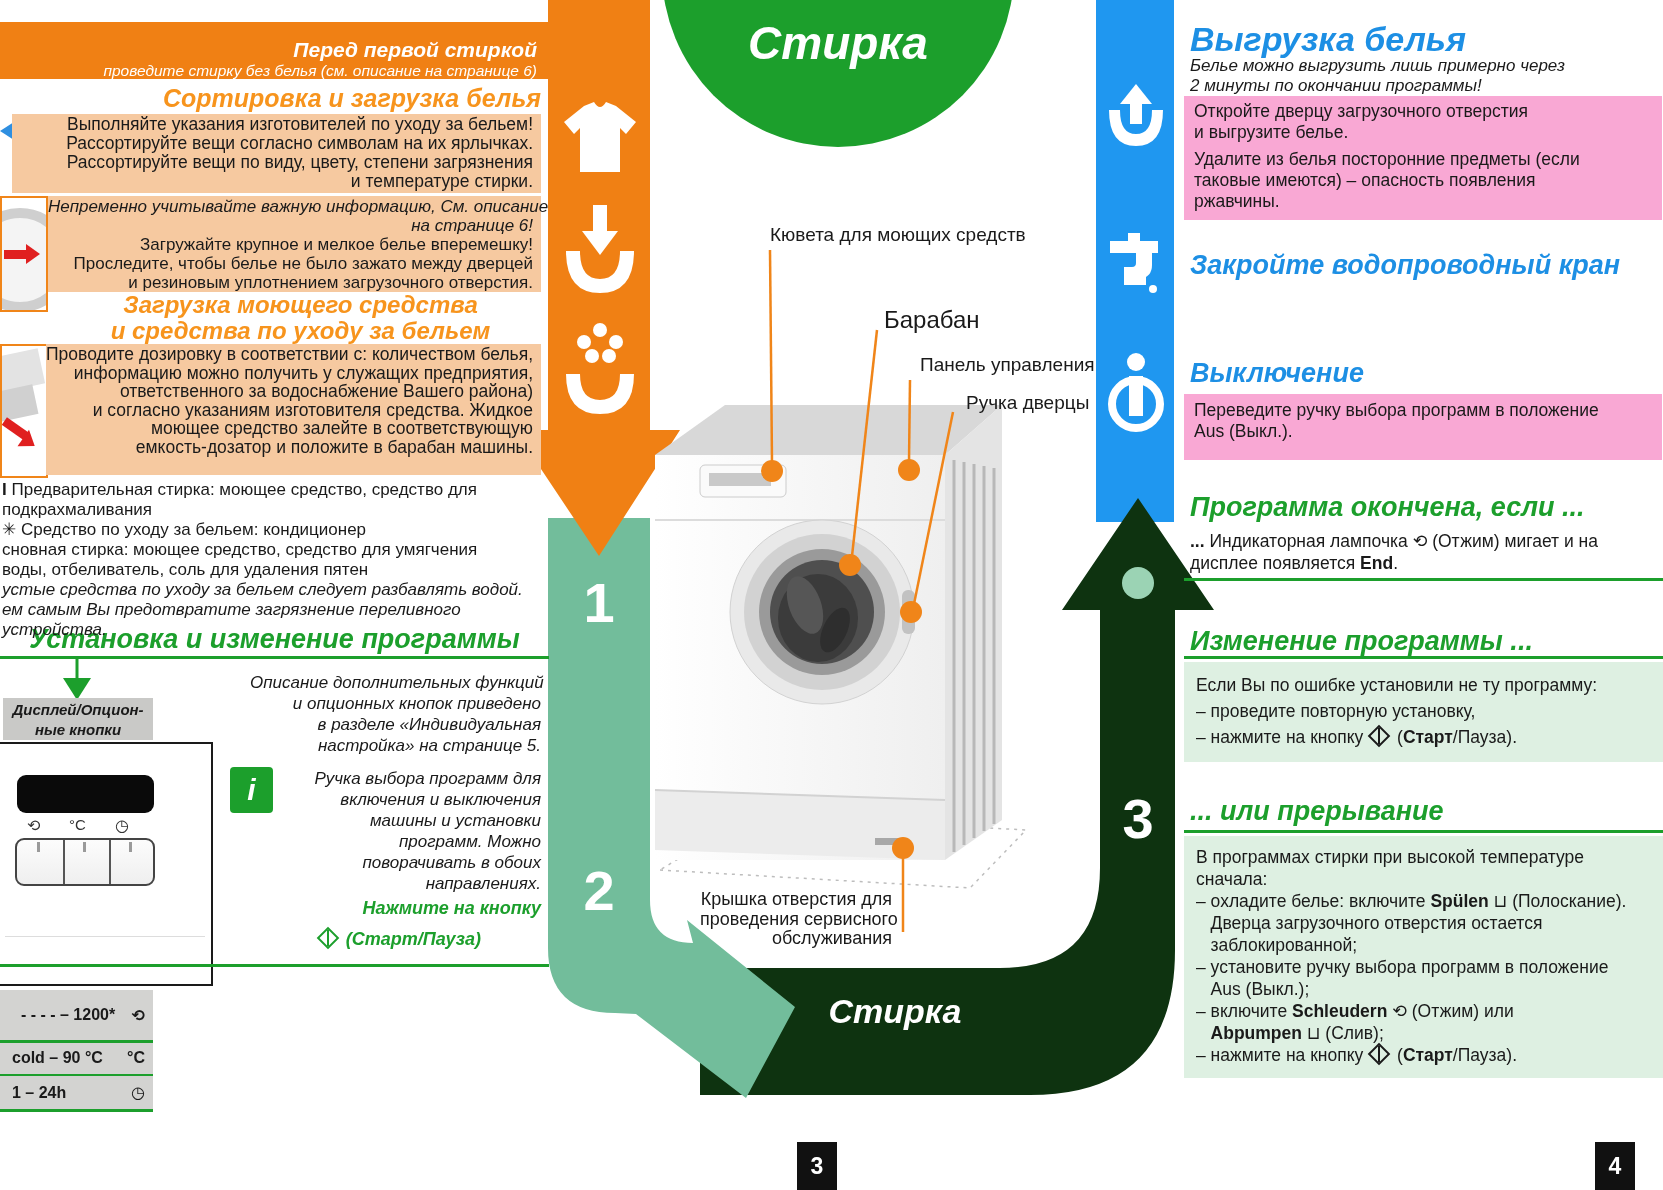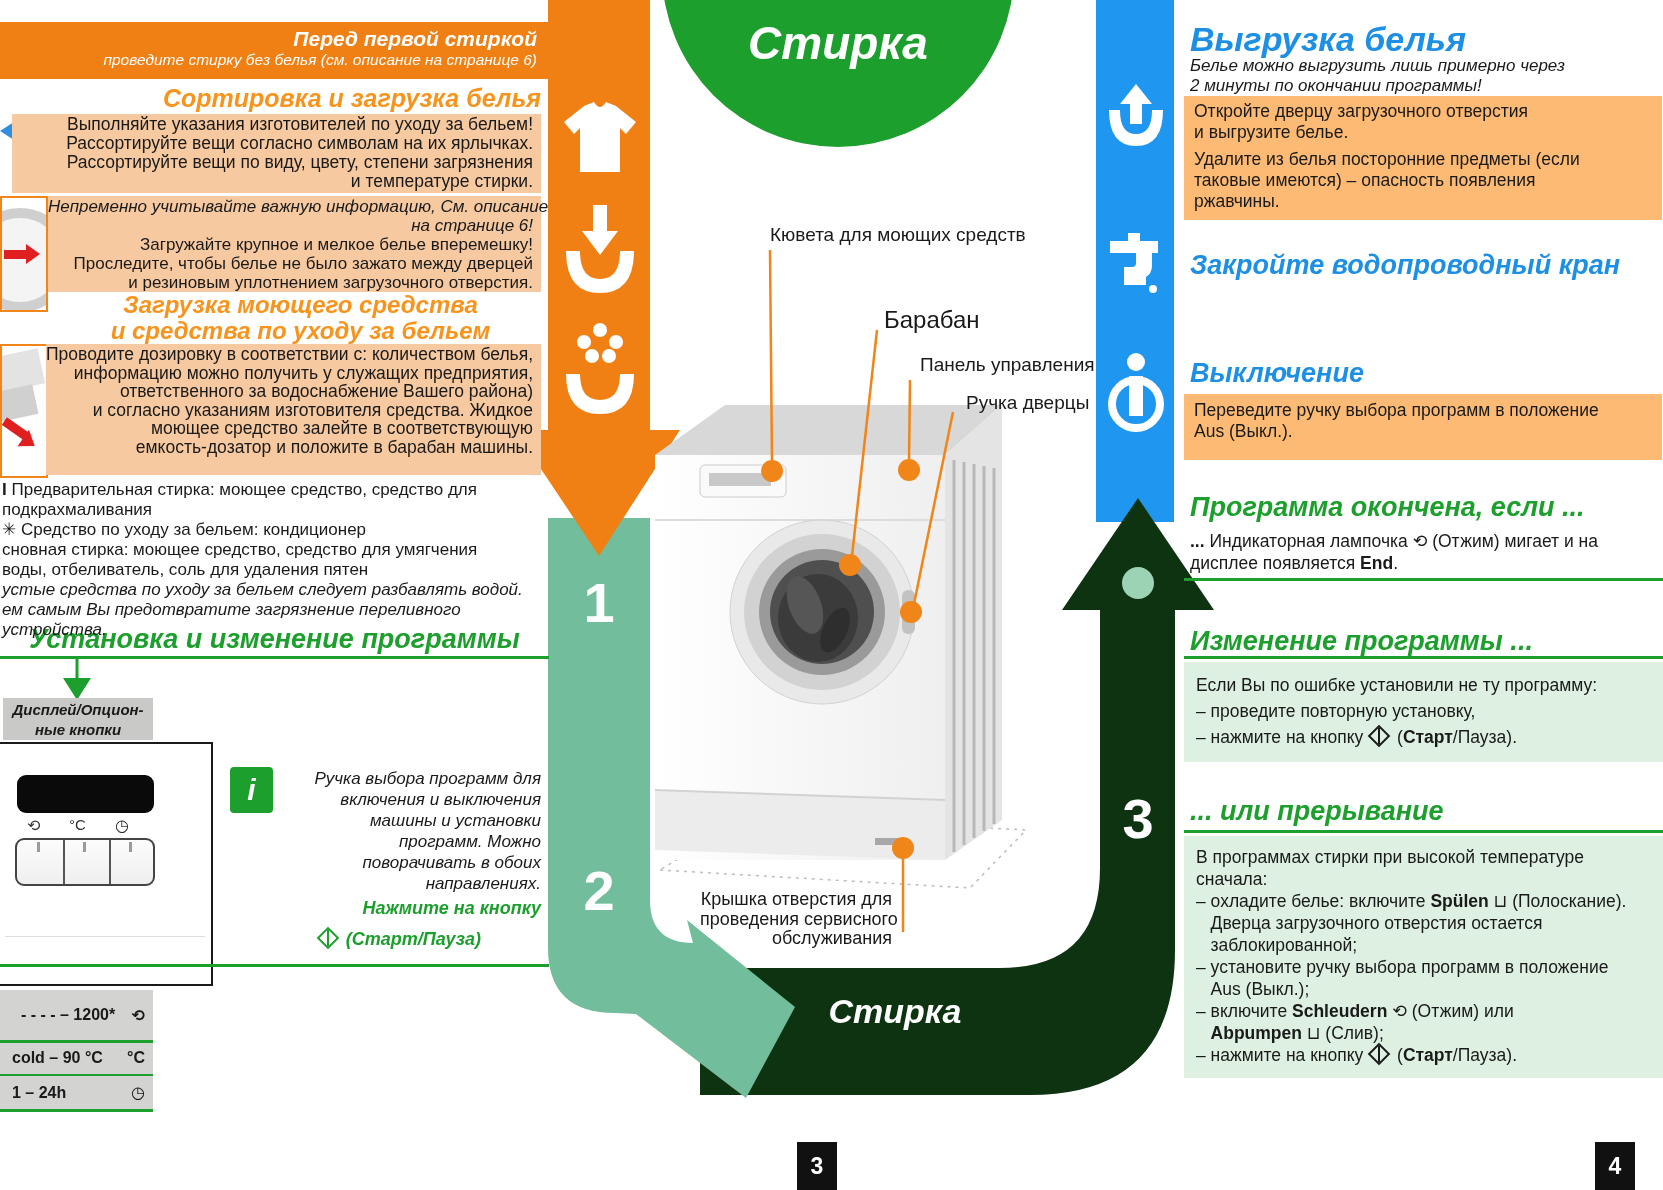--- a/index.html
+++ b/index.html
@@ -8,21 +8,21 @@
   .abs{position:absolute;}
   .b{font-weight:bold;}
   .i{font-style:italic;}
   .rt{text-align:right;}
   .ct{text-align:center;font-style:italic;}
   .ln{white-space:pre;}
   .h-orange{color:#F7941D;font-weight:bold;font-style:italic;}
   .h-green{color:#1C9F2C;font-weight:bold;font-style:italic;}
   .h-blue{color:#1D8FE4;font-weight:bold;font-style:italic;}
   .peach{background:#F6C9A0;}
-  .lblue{background:#fdba74;}
+  .lblue{background:#f9a8d4;}
   .lgreen{background:#DEF0E2;}
   .gline{background:#1C9F2C;height:3px;}
   .wnum{color:#fff;font-weight:bold;font-size:56px;text-align:center;}
   .pagenum{background:#111;color:#fff;font-weight:bold;font-size:23px;text-align:center;line-height:48px;}
   .glyph{display:inline-block;}
   .start-pause-icon{width:12px;height:12px;border:2px solid currentColor;transform:rotate(45deg);
      position:relative;margin:0 5px -1px 3px;}
   .start-pause-icon::after{content:'';position:absolute;left:50%;top:-2px;bottom:-2px;width:2px;
      margin-left:-1px;background:currentColor;transform:rotate(-45deg);}
   .tbl-row{background:#D3D3D1;display:flex;align-items:center;font-weight:bold;font-size:16px;
@@ -152,21 +152,21 @@
       <div class="ln">обслуживания</div>
     </div>
 
   <div class="abs wnum" style="left:548px;top:570px;width:102px;">1</div>
   <div class="abs wnum" style="left:548px;top:858px;width:102px;">2</div>
   <div class="abs wnum" style="left:1086px;top:786px;width:104px;">3</div>
   <div class="abs ct" style="left:785px;top:992px;width:220px;color:#fff;font-size:34px;font-weight:bold;font-style:italic;">Стирка</div>
 
   <div class="abs" style="left:0;top:122px;width:0;height:0;border-top:9px solid transparent;border-bottom:9px solid transparent;border-right:14px solid #2F8FE0;"></div>
 
-  <div class="abs rt" style="left:0;top:22px;width:549px;height:57px;background:#F08014;color:#fff;padding-top:5px;box-sizing:border-box;">
+  <div class="abs rt" style="left:0;top:22px;width:549px;height:57px;background:#F08014;color:#fff;padding-top:16px;box-sizing:border-box;">
     <div class="b i" style="font-size:21px;padding-right:12px;">Перед первой стиркой</div>
     <div class="i" style="font-size:15.5px;padding-right:12px;">проведите стирку без белья (см. описание на странице 6)</div>
   </div>
 
   <div class="abs rt h-orange" style="left:0;top:84px;width:541px;font-size:25px;">Сортировка и загрузка белья</div>
 
   <div class="abs rt peach" style="left:12px;top:114px;width:529px;height:79px;font-size:17.5px;line-height:19px;padding:1px 8px 0 0;box-sizing:border-box;">
       <div class="ln">Выполняйте указания изготовителей по уходу за бельем!</div>
       <div class="ln">Рассортируйте вещи согласно символам на их ярлычках.</div>
       <div class="ln">Рассортируйте вещи по виду, цвету, степени загрязнения</div>
@@ -239,20 +239,26 @@
                 background:linear-gradient(#fcfcfc,#efefef);">
       <div class="abs" style="left:46px;top:0;width:1.5px;height:44px;background:#555;"></div>
       <div class="abs" style="left:92px;top:0;width:1.5px;height:44px;background:#555;"></div>
       <div class="abs" style="left:20px;top:2px;width:3px;height:10px;background:#9a9a9a;"></div>
       <div class="abs" style="left:66px;top:2px;width:3px;height:10px;background:#9a9a9a;"></div>
       <div class="abs" style="left:112px;top:2px;width:3px;height:10px;background:#9a9a9a;"></div>
     </div>
     <div class="abs" style="left:6px;top:192px;width:200px;height:1px;background:#ddd;"></div>
   </div>
 
+  <div class="abs rt i" style="left:250px;top:672px;width:291px;font-size:17px;line-height:21px;">
+      <div class="ln">Описание дополнительных функций</div>
+      <div class="ln">и опционных кнопок приведено</div>
+      <div class="ln">в разделе «Индивидуальная</div>
+      <div class="ln">настройка» на странице 5.</div>
+    </div>
 
   <div class="abs ct" style="left:230px;top:767px;width:43px;height:46px;background:#1C9F2C;border-radius:4px;color:#fff;
               font-weight:bold;font-size:30px;line-height:46px;">i</div>
 
   <div class="abs rt i" style="left:300px;top:768px;width:241px;font-size:17px;line-height:21px;">
       <div class="ln">Ручка выбора программ для</div>
       <div class="ln">включения и выключения</div>
       <div class="ln">машины и установки</div>
       <div class="ln">программ. Можно</div>
       <div class="ln">поворачивать в обоих</div>

